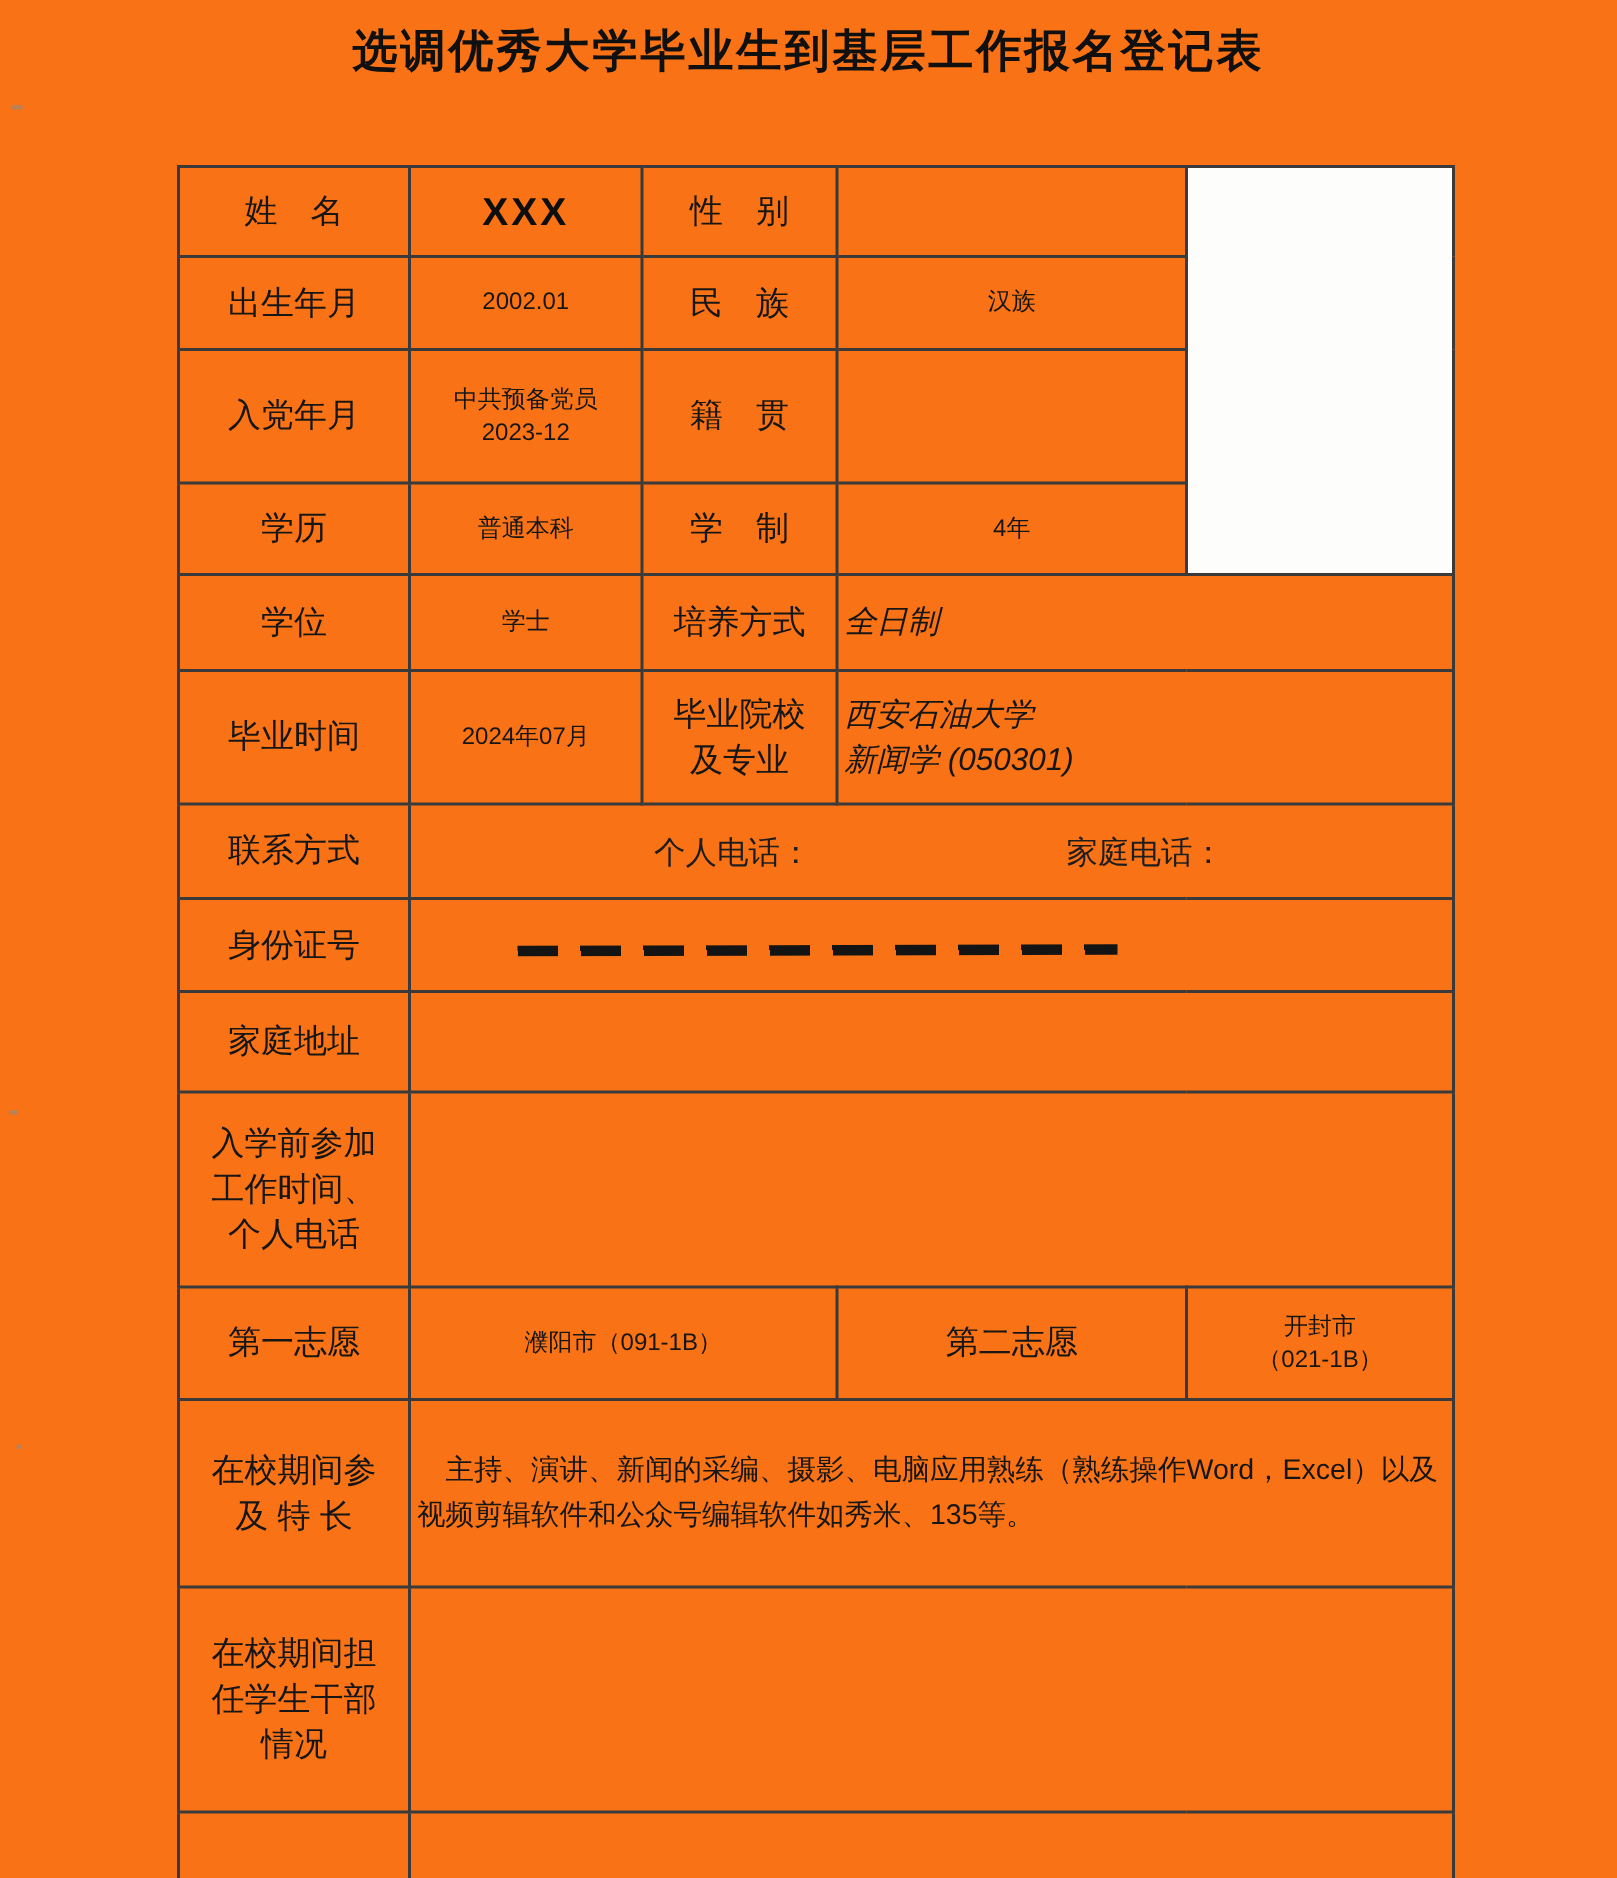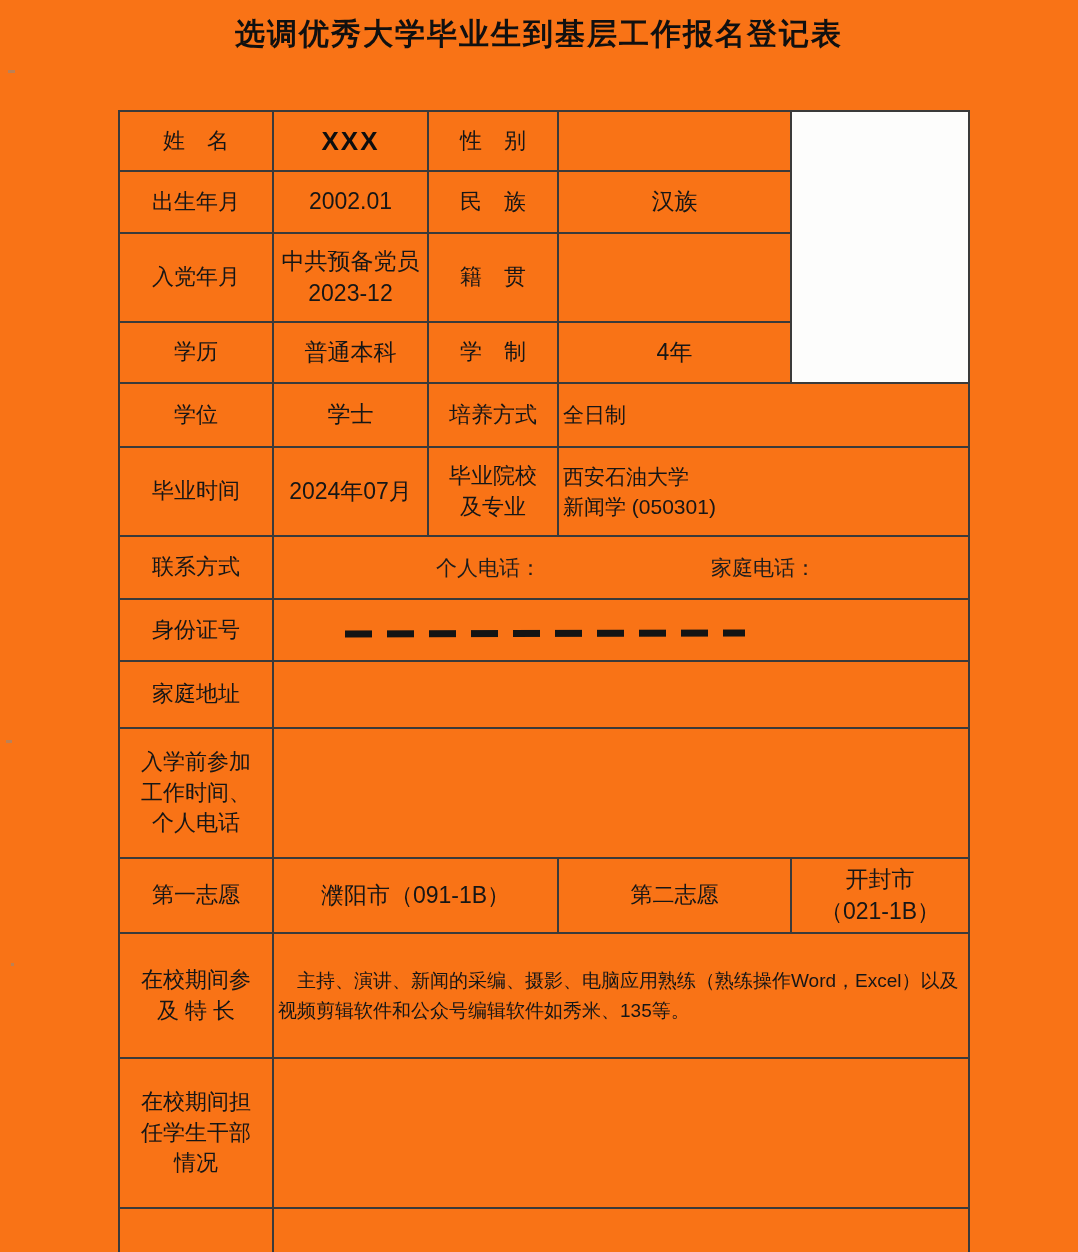--- a/index.html
+++ b/index.html
@@ -32,26 +32,26 @@
   tr.r4 td{height:51px} tr.r5 td{height:54px} tr.r6 td{height:79px}
   tr.r7 td{height:53px} tr.r8 td{height:52px} tr.r9 td{height:57px}
   tr.r10 td{height:120px} tr.r11 td{height:65px} tr.r12 td{height:115px}
   tr.r13 td{height:140px} tr.r14 td{height:163px}
 
   .lbl{
     text-align:center;font-size:22px;color:#161616;
     white-space:pre-line;line-height:1.4;
   }
   .val{
-    text-align:center;font-size:23px;color:#161616;
+    text-align:center;font-size:16px;color:#161616;
     white-space:pre-line;line-height:1.35;
   }
   .val-left{
     text-align:left;font-size:21px;color:#161616;
-    padding-left:9px;white-space:pre-line;line-height:1.4;
+    padding-left:9px;white-space:pre-line;line-height:1.4;font-style:italic;
   }
   .name-val{
     text-align:center;font-size:26px;font-weight:700;letter-spacing:2px;color:#0e0e0e;
   }
   .contact-cell{text-align:center;font-size:21px;}
   .contact-cell .seg1{padding-left:10px;}
   .contact-cell .seg2{margin-left:170px;}
   .hobby-cell{
     vertical-align:top;
     font-size:19px;line-height:1.55;color:#161616;

